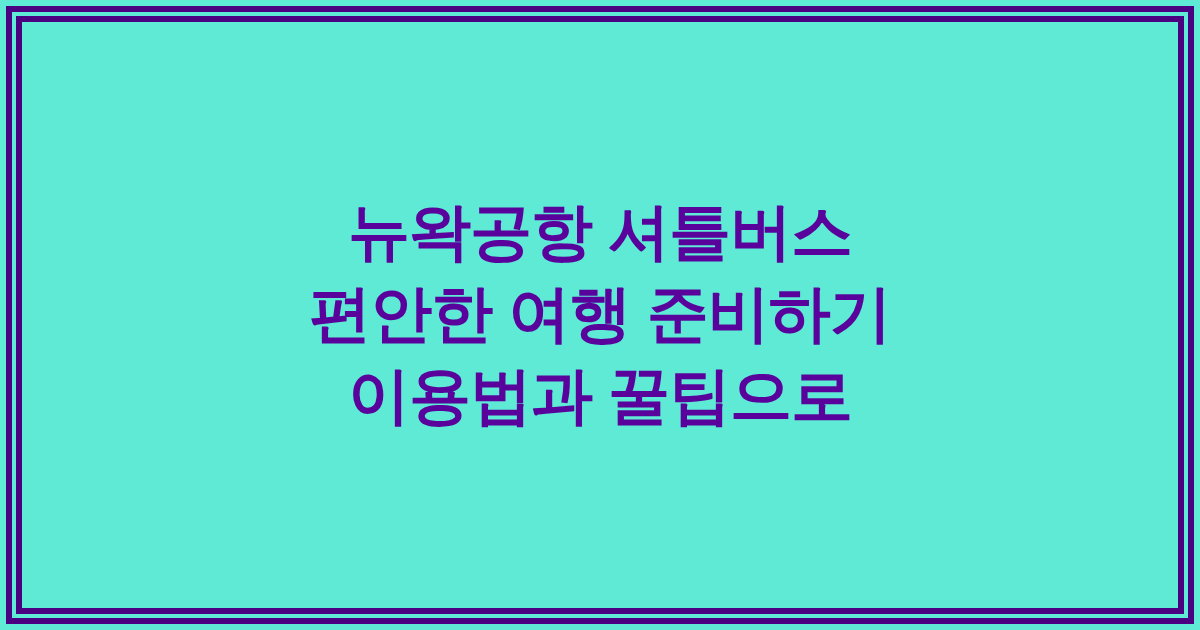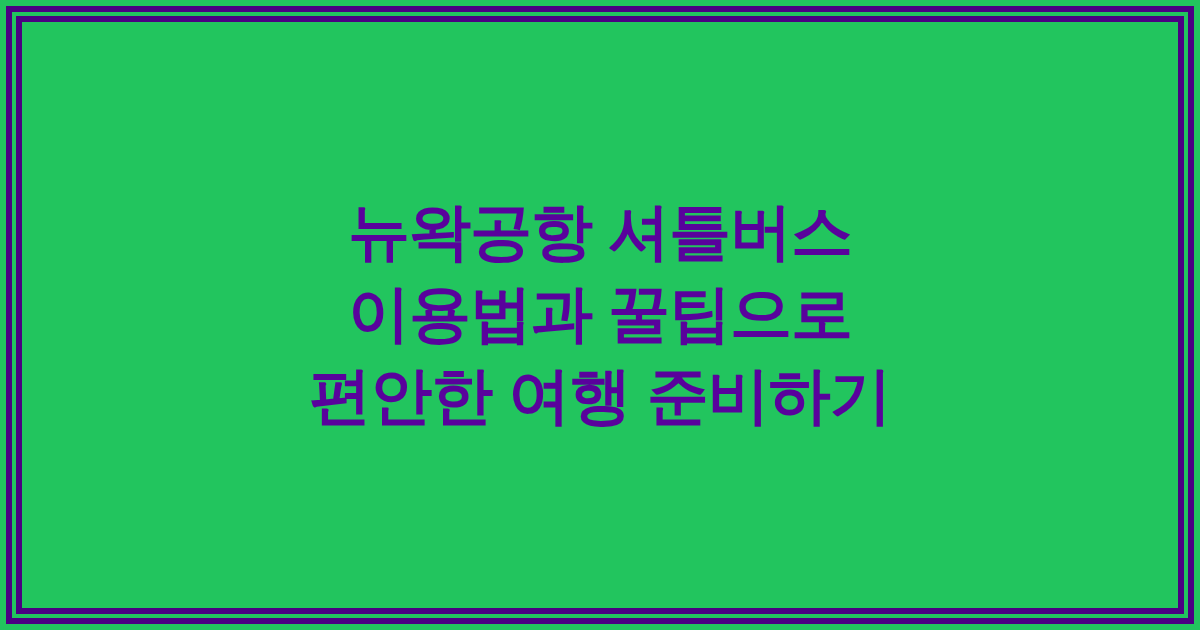--- a/index.html
+++ b/index.html
@@ -13,21 +13,21 @@
     overflow: hidden;
     font-family: "Liberation Sans", "DejaVu Sans", sans-serif;
     background: #eef4fd;
   }
 
   .card {
     position: relative;
     box-sizing: border-box;
     width: 1200px;
     height: 630px;
-    background: #22c55e;
+    background: #5eead4;
     display: flex;
     align-items: center;
     justify-content: center;
   }
 
   
   .frame-outer {
     position: absolute;
     left: 6px;
     top: 6px;
@@ -73,17 +73,17 @@
 </head>
 <body>
 
 <div class="card">
 
   <div class="frame-outer"></div>
   <div class="frame-inner"></div>
 
   <div class="title-block">
     <span class="title-line">뉴왁공항 셔틀버스</span>
+    <span class="title-line">편안한 여행 준비하기</span>
     <span class="title-line">이용법과 꿀팁으로</span>
-    <span class="title-line">편안한 여행 준비하기</span>
   </div>
 
 </div>
 
 </body></html>

